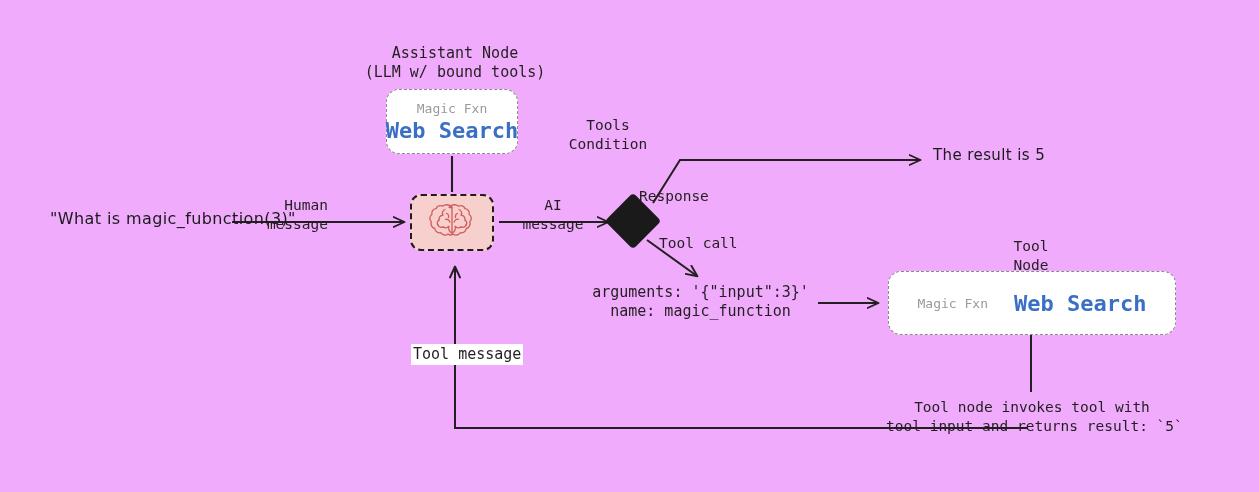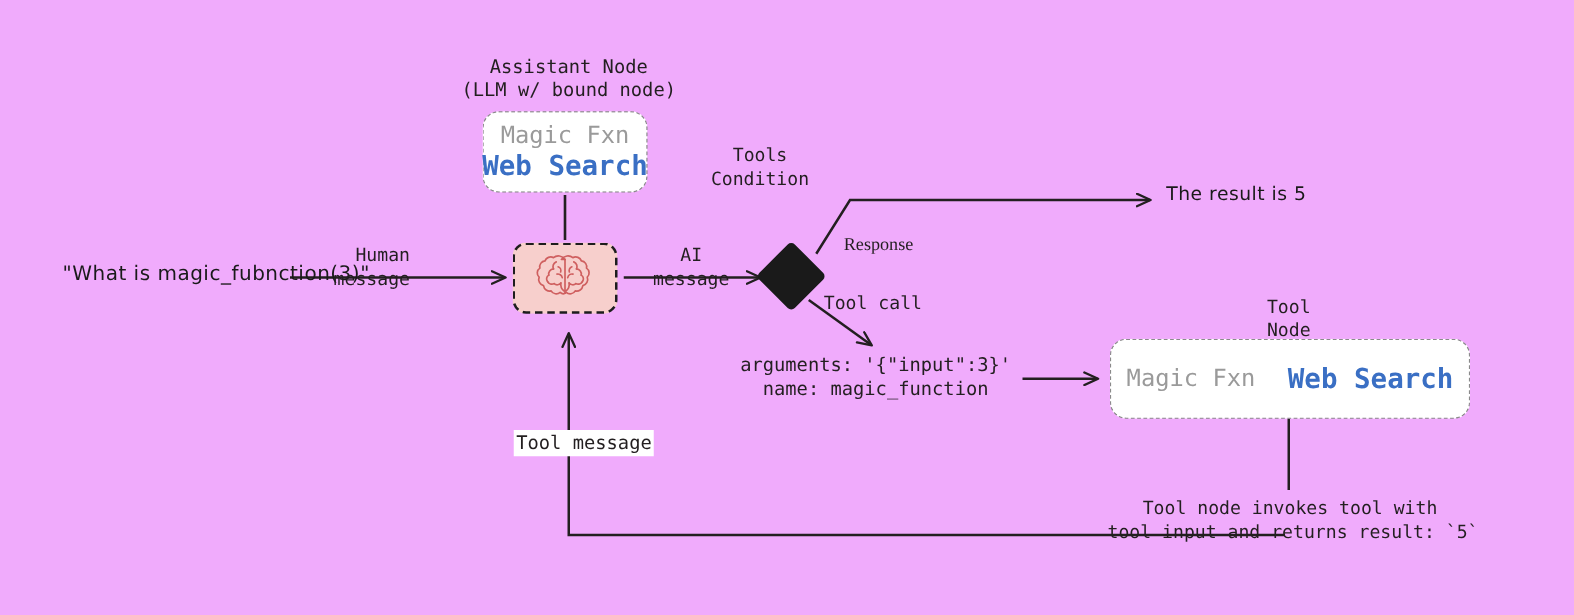--- a/index.html
+++ b/index.html
@@ -63,21 +63,21 @@
     flex-direction: column;
     gap: 2px;
   }
   .tools-box.inline {
     flex-direction: row;
     gap: 26px;
   }
   .tool-magic {
     font-family: "DejaVu Sans Mono", monospace;
     color: #9a9a9a;
-    font-size: 19px;
+    font-size: 13px;
     white-space: pre;
   }
   .tool-web {
     font-family: "DejaVu Sans Mono", monospace;
     color: #3a6fc4;
     font-weight: bold;
     font-size: 22px;
     white-space: pre;
   }
 
@@ -128,21 +128,21 @@
 
     <line x1="1031" y1="335" x2="1031" y2="392" stroke="#231f20" stroke-width="2.0"></line>
 
     <path d="M 1028,428 L 455,428 L 455,267" fill="none" stroke="#231f20" stroke-width="2.0" marker-end="url(#arrowOpenUp)"></path>
 
     <rect x="613" y="201" width="40" height="40" rx="4" ry="4" fill="#1a1a1a" transform="rotate(45 633 221)"></rect>
   </svg>
 
   <div class="caption-center" style="left:330px; top:44px; width:250px;">
     <div class="mono">Assistant Node</div>
-    <div class="mono">(LLM w/ bound node)</div>
+    <div class="mono">(LLM w/ bound tools)</div>
   </div>
 
   <div class="node tools-box stacked" style="left:386px; top:89px; width:132px; height:65px;">
     <span class="tool-magic">Magic Fxn</span>
     <span class="tool-web">Web Search</span>
   </div>
 
   <div class="caption-left hand" style="left:50px; top:209px; width:190px; font-size:16px;">"What is magic_fubnction(3)"</div>
 
   <div class="caption-center" style="left:232px; top:196px; width:96px;text-align:right;">
@@ -178,21 +178,21 @@
   <div class="caption-center" style="left:505px; top:196px; width:96px;">
     <div class="mono sm">AI</div>
     <div class="mono sm">message</div>
   </div>
 
   <div class="caption-center" style="left:548px; top:116px; width:120px;text-align:center;">
     <div class="mono sm">Tools</div>
     <div class="mono sm">Condition</div>
   </div>
 
-  <div class="caption-left mono sm" style="left:675px; top:187px;font-family:Liberation Serif, serif;">Response</div>
+  <div class="caption-left mono sm" style="left:639px; top:187px;">Response</div>
 
   <div class="caption-left mono sm" style="left:659px; top:234px;">Tool call</div>
 
   <div class="caption-center" style="left:578px; top:283px; width:245px;">
     <div class="mono">arguments: '{"input":3}'</div>
     <div class="mono">name: magic_function</div>
   </div>
 
   <div class="caption-left mono" style="left:411px; top:300px; background:#ffffff; padding:1px 2px;margin-top:44px;">Tool message</div>
 

